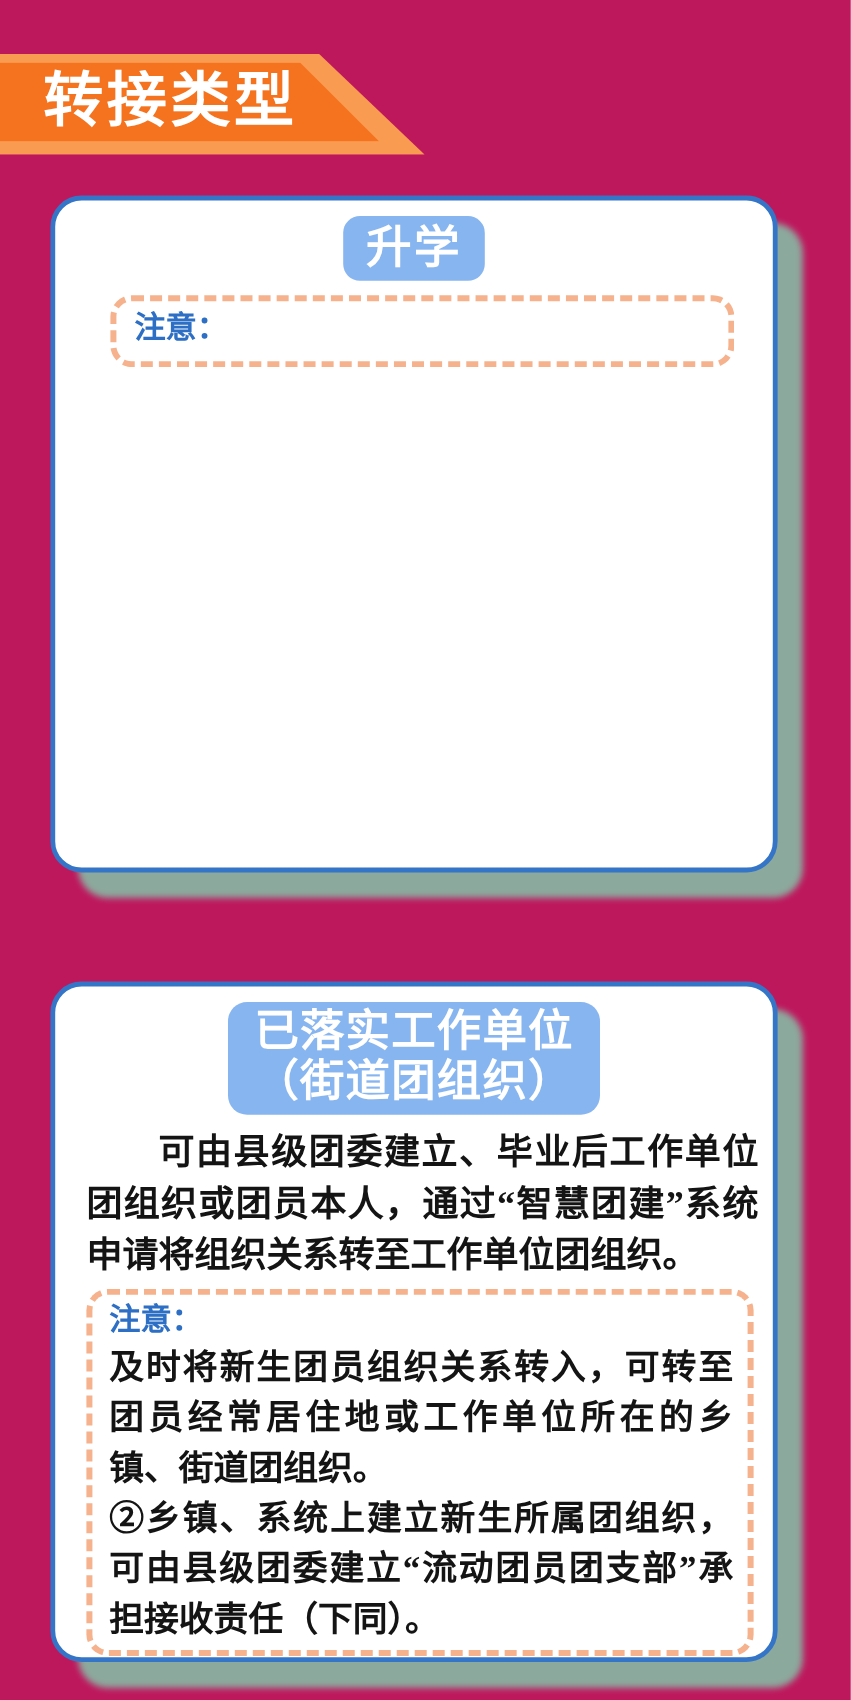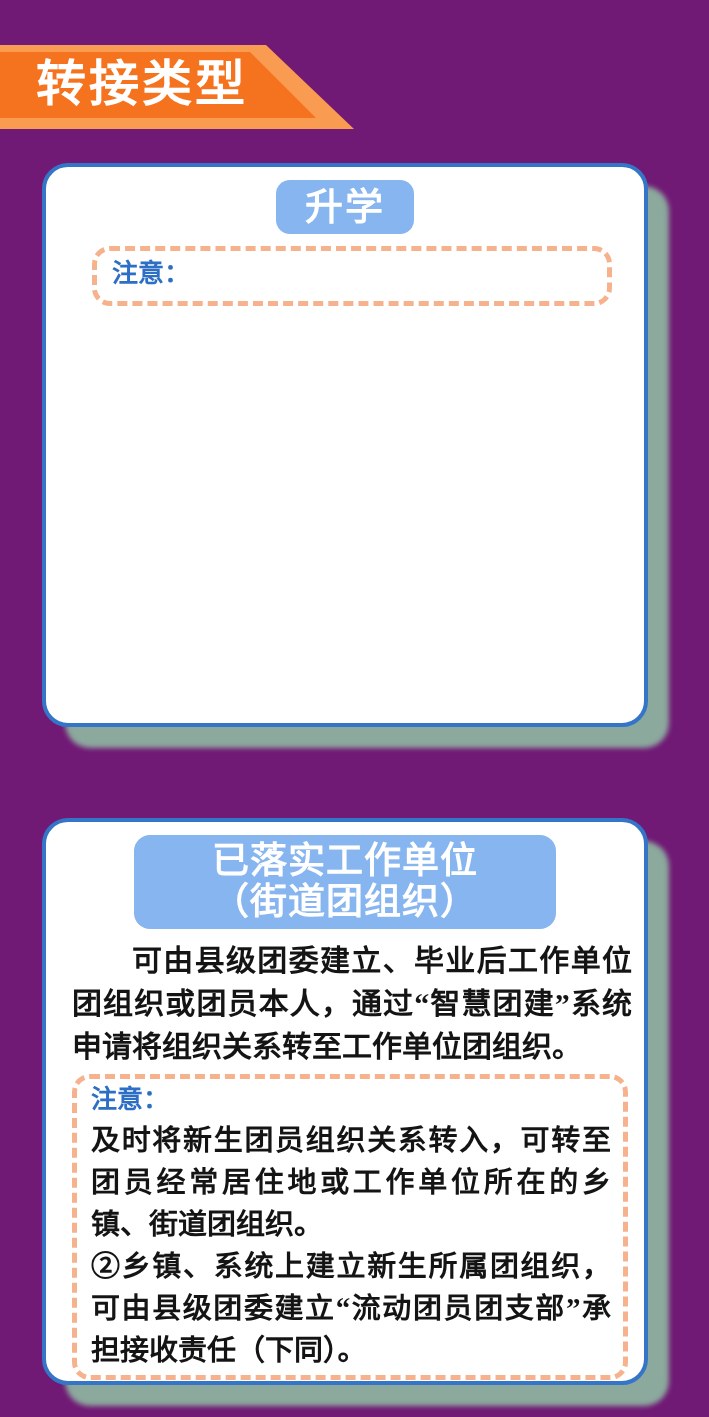--- a/index.html
+++ b/index.html
@@ -1,18 +1,18 @@
 <!DOCTYPE html>
 <html lang="zh-CN"><head>
 <meta charset="utf-8">
 <style>
   html,body { margin:0; padding:0; }
   .page {
     position:relative; width:709px; height:1417px;
-    background:#701a75; overflow:hidden;
+    background:#be185d; overflow:hidden;
     font-family:"Liberation Serif","DejaVu Serif",serif;
     font-weight:700; color:#141414;
   }
 
   
   .banner-wrap { position:absolute; left:0; top:45px; width:354px; height:84px; }
   .banner-light {
     position:absolute; left:0; top:0; width:354px; height:84px;
     background:#FA9B52;
     clip-path:polygon(0 0, 266px 0, 354px 84px, 0 84px);
@@ -33,22 +33,22 @@
     background:#FFFFFF; border:4px solid #3575C7; border-radius:26px;
     box-shadow:22px 22px 5px -1px #8CA99D;
   }
   .card1 { top:163px; height:564px; }
   .card2 { top:818px; height:567px; }
 
   .badge {
     background:#87B5F0; color:#FFFFFF; text-align:center;
     margin:13px auto 0;
   }
-  .badge1 { width:138px; height:54px; line-height:54px; font-size:38px; border-radius:14px; letter-spacing:2px; }
-  .badge2 { width:422px; border-radius:16px; padding:5px 0 7px; font-size:37px; line-height:41px; letter-spacing:1px; }
+  .badge1 { width:118px; height:54px; line-height:54px; font-size:38px; border-radius:14px; letter-spacing:2px; }
+  .badge2 { width:310px; border-radius:16px; padding:5px 0 7px; font-size:37px; line-height:41px; letter-spacing:1px; }
 
   .body-text {
     margin:10px 12px 0 26px; font-size:30px; line-height:43px;
     text-align:justify;
   }
   .indent2 { text-indent:2em; }
 
   .note {
     border:5px dashed #F5B28D; border-radius:18px; box-sizing:border-box;
   }

